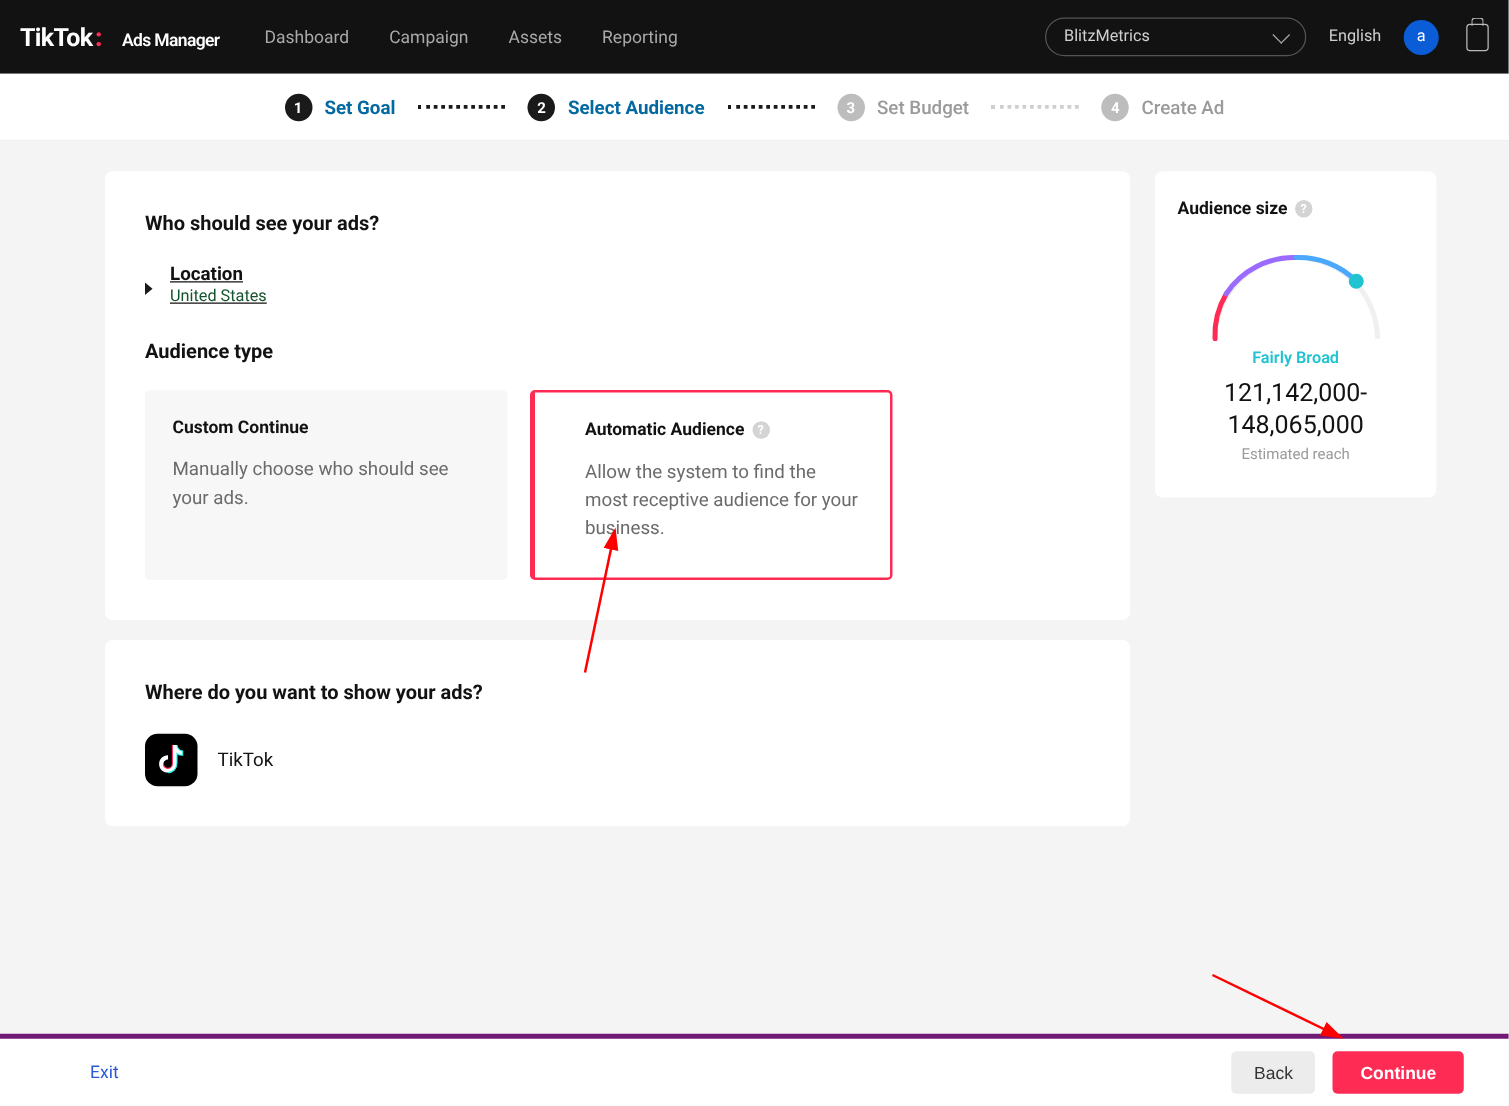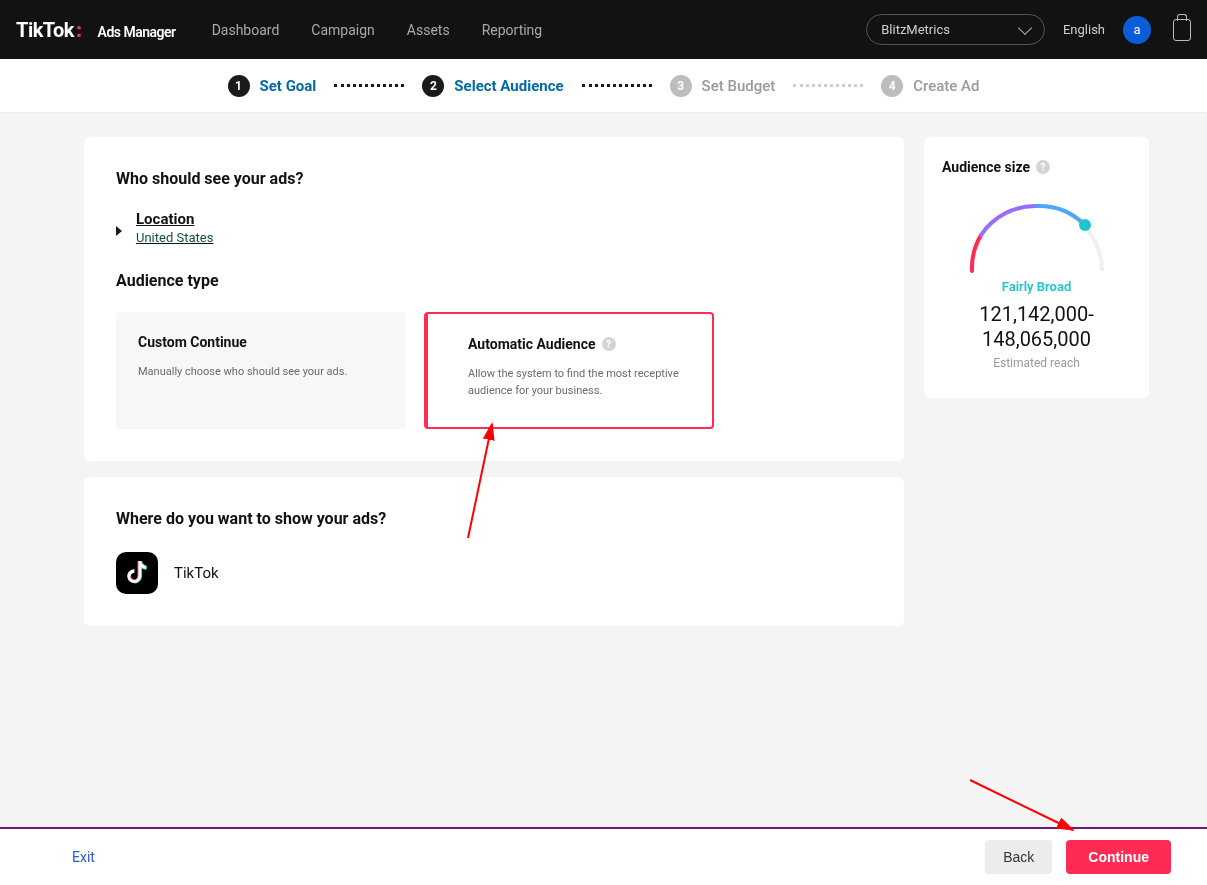--- a/index.html
+++ b/index.html
@@ -47,21 +47,21 @@
     gap: 18px;
   }
   .account-pill {
     border: 1px solid #555;
     border-radius: 999px;
     padding: 7px 14px;
     color: #cfcfcf;
     font-size: 13px;
     display: flex;
     align-items: center;
-    gap: 70px;
+    gap: 100px;
     min-width: 170px;
     justify-content: space-between;
   }
   .chev-down {
     width: 10px; height: 10px;
     border-right: 1.5px solid #aaa;
     border-bottom: 1.5px solid #aaa;
     transform: rotate(45deg);
     margin-top: -4px;
   }
@@ -143,21 +143,21 @@
     padding: 22px 22px 28px 22px;
     cursor: pointer;
   }
   .aud-card.selected {
     background: #fff;
     border: 2px solid #fe2c55;
     border-left-width: 4px;
     padding-left: 40px;
   }
   .aud-title { font-size: 14px; font-weight: 700; display: flex; align-items: center; gap: 6px; }
-  .aud-desc { font-size: 11px; color: #6b6b6b; margin-top: 14px; line-height: 1.5; }
+  .aud-desc { font-size: 15px; color: #6b6b6b; margin-top: 14px; line-height: 1.5; }
   .help-icon {
     width: 14px; height: 14px; border-radius: 50%;
     background: #d4d4d4; color: #fff;
     display: inline-flex; align-items: center; justify-content: center;
     font-size: 10px; font-weight: 700;
   }
   .card.placements h2 { margin-bottom: 24px; }
   .tiktok-row { display: flex; align-items: center; gap: 16px; }
   .tiktok-icon {
     width: 42px; height: 42px; border-radius: 10px;
@@ -177,21 +177,21 @@
   }
   .gauge-wrap { position: relative; height: 80px; display:flex; justify-content:center; }
   .fairly { color: #20c3d0; font-size: 13px; font-weight: 600; margin-top: 6px; }
   .range { font-size: 20px; font-weight: 400; margin-top: 8px; line-height: 1.25; }
   .est { color: #9a9a9a; font-size: 12px; margin-top: 4px; }
   
   .footer {
     position: absolute;
     bottom: 0; left: 0; right: 0;
     background: #fff;
-    border-top: 2px solid #701a75;
+    border-top: 4px solid #701a75;
     height: 58px;
     display: flex;
     align-items: center;
     padding: 0 36px 0 72px;
   }
   .exit-link { color: #2959d9; font-size: 14px; text-decoration: none; }
   .footer-right { margin-left: auto; display: flex; gap: 14px; }
   .btn {
     border-radius: 4px; font-size: 14px; padding: 9px 18px; border: none; cursor: pointer;
   }

